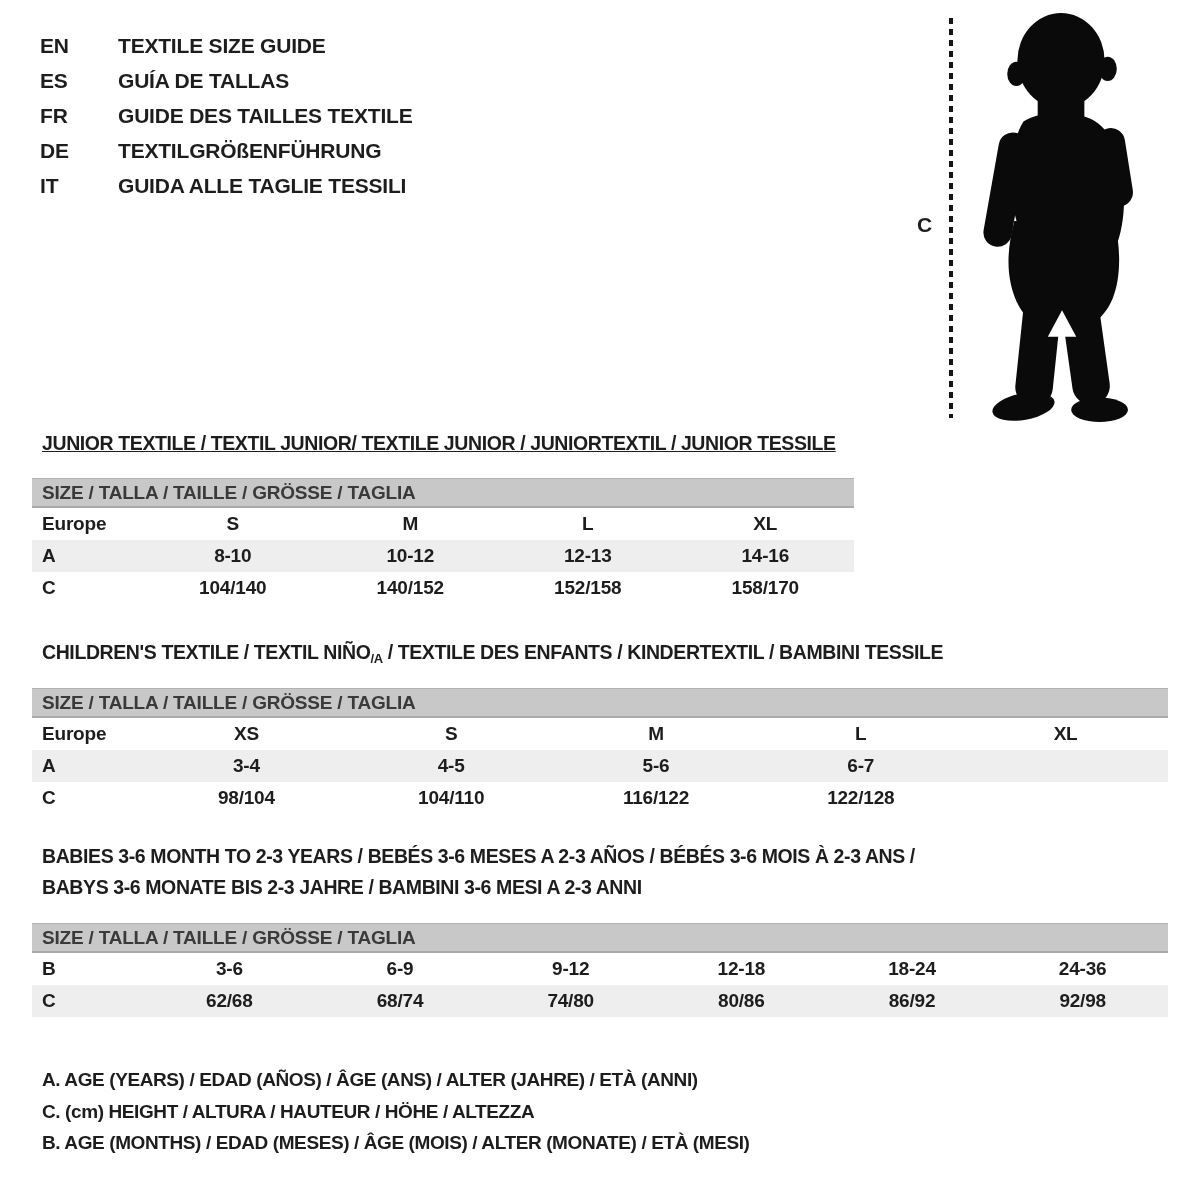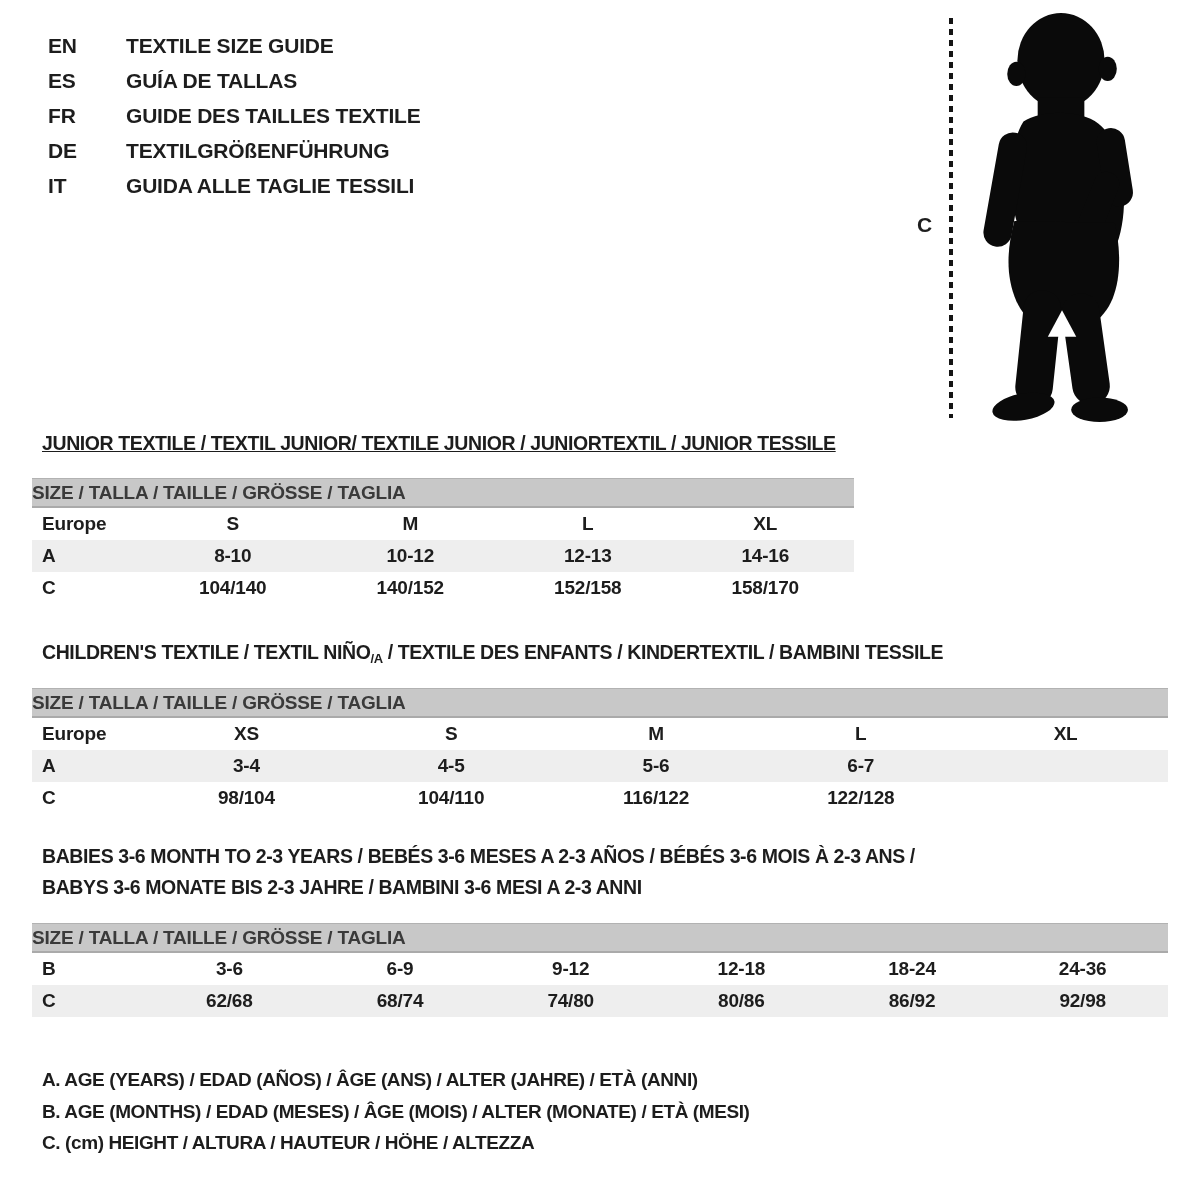--- a/index.html
+++ b/index.html
@@ -6,42 +6,42 @@
   body { background:#fff; }
   .canvas {
     position:relative; width:1200px; height:1200px; background:#ffffff;
     font-family:"Liberation Sans", sans-serif; font-weight:bold; color:#1d1d1d;
     overflow:hidden;
   }
 
   
   .langs { position:absolute; top:28px; left:40px; }
   .lang-row { display:flex; height:35px; line-height:35px; font-size:21px; letter-spacing:-0.2px; }
-  .lang-code { width:78px;margin-left:8px; }
+  .lang-code { width:78px; }
 
   
   .figure { position:absolute; top:8px; left:905px; width:258px; height:420px; }
   .c-label { position:absolute; left:12px; top:205px; font-size:21px; }
   .dash-line { position:absolute; left:44px; top:10px; width:4px; height:400px;
     background:repeating-linear-gradient(to bottom,#141414 0 6px, transparent 6px 11px); }
   .silhouette-svg { position:absolute; left:60px; top:2px; width:190px; height:416px; }
 
   
   .section-title { position:absolute; left:42px; font-size:19.5px; letter-spacing:-0.4px; white-space:nowrap; }
   #junior-title { top:432px;text-decoration:underline; }
   #children-title { top:641px; }
   #babies-title { top:841px; line-height:31px; }
   .subA { font-size:13px; position:relative; top:4px; }
 
   
   .size-table { position:absolute; left:32px; }
   #junior-table { top:478px; width:822px; }
   #children-table { top:688px; width:1136px; }
   #babies-table { top:923px; width:1136px; }
-  .size-bar { height:30px; line-height:30px; background:#c8c8c8;
+  .size-bar { height:30px; line-height:30px; padding-left:10px; background:#c8c8c8;
     color:#3a3a3a; font-size:19px; letter-spacing:-0.2px;
     box-shadow: inset 0 1px 0 #b2b2b2, inset 0 -2px 0 #aaaaaa; }
   .trow { display:grid; height:32px; line-height:32px; font-size:19px; letter-spacing:-0.2px; }
   .cols4 { grid-template-columns:112px repeat(4,1fr); }
   .cols5 { grid-template-columns:112px repeat(5,1fr); }
   .cols6 { grid-template-columns:112px repeat(6,1fr); }
   .rlabel { padding-left:10px; text-align:left; }
   .cell { text-align:center; }
   .shaded { background:#eeeeee; }
 
@@ -175,17 +175,17 @@
       <span class="cell">68/74</span>
       <span class="cell">74/80</span>
       <span class="cell">80/86</span>
       <span class="cell">86/92</span>
       <span class="cell">92/98</span>
     </div>
   </div>
 
   <div class="footnotes">
     <div>A. AGE (YEARS) / EDAD (AÑOS) / ÂGE (ANS) / ALTER (JAHRE) / ETÀ (ANNI)</div>
+    <div>C. (cm) HEIGHT / ALTURA / HAUTEUR / HÖHE / ALTEZZA</div>
     <div>B. AGE (MONTHS) / EDAD (MESES) / ÂGE (MOIS) / ALTER (MONATE) / ETÀ (MESI)</div>
-    <div>C. (cm) HEIGHT / ALTURA / HAUTEUR / HÖHE / ALTEZZA</div>
   </div>
 
 </div>
 
 </body></html>

